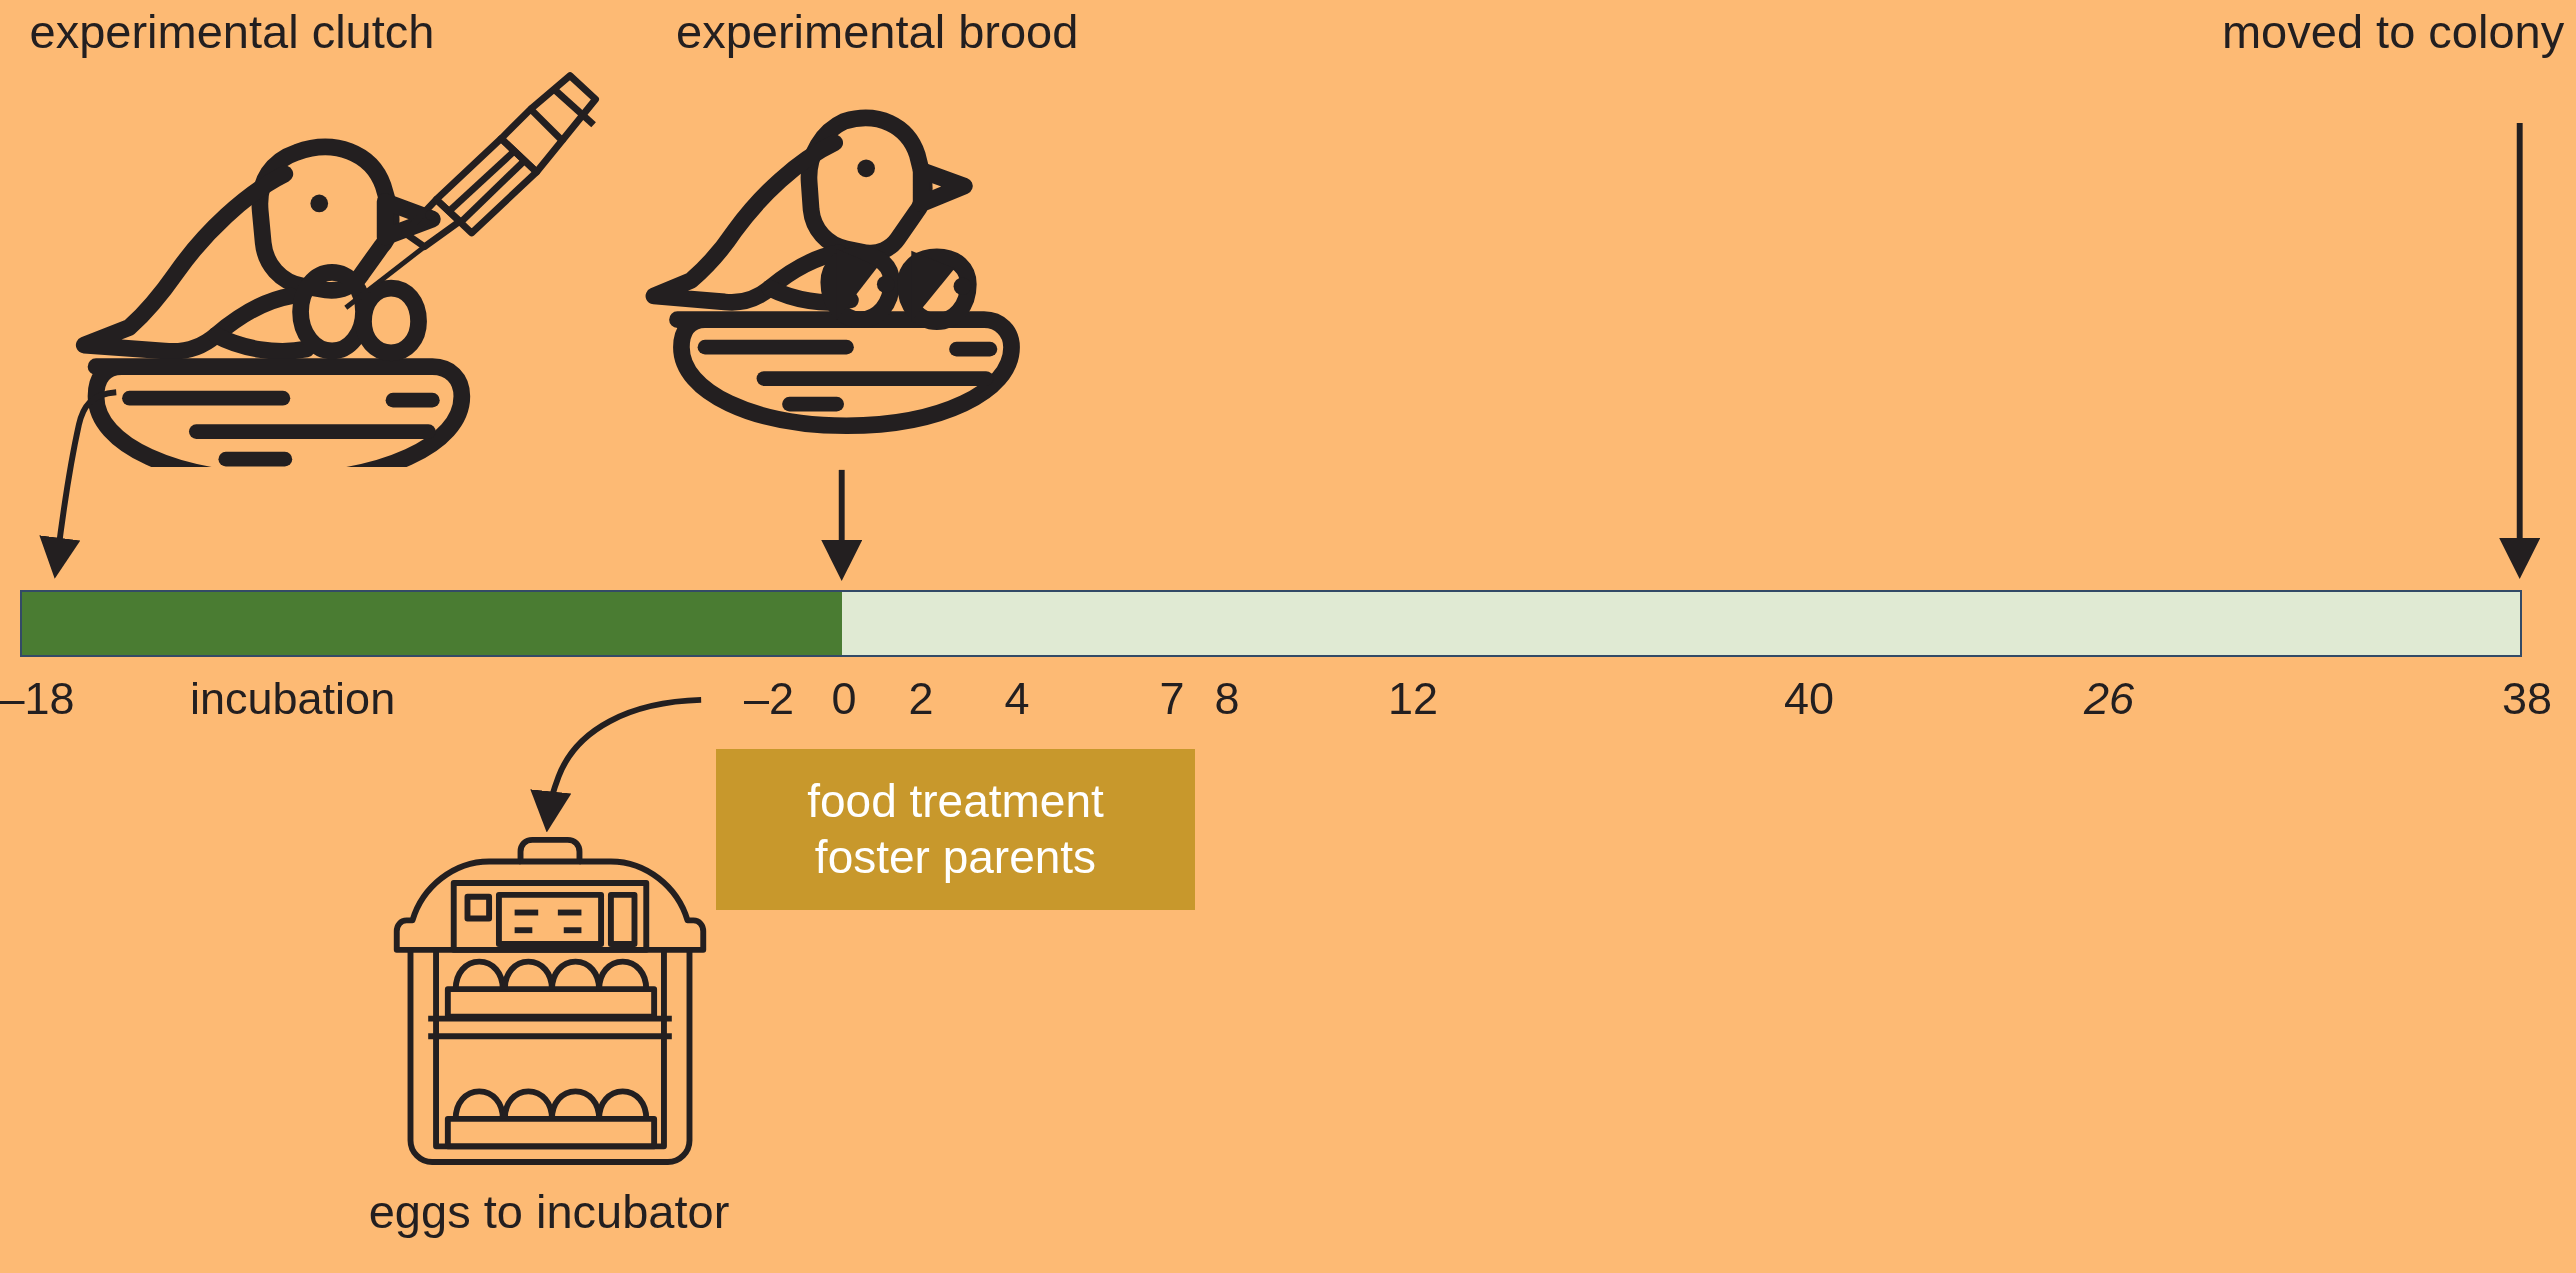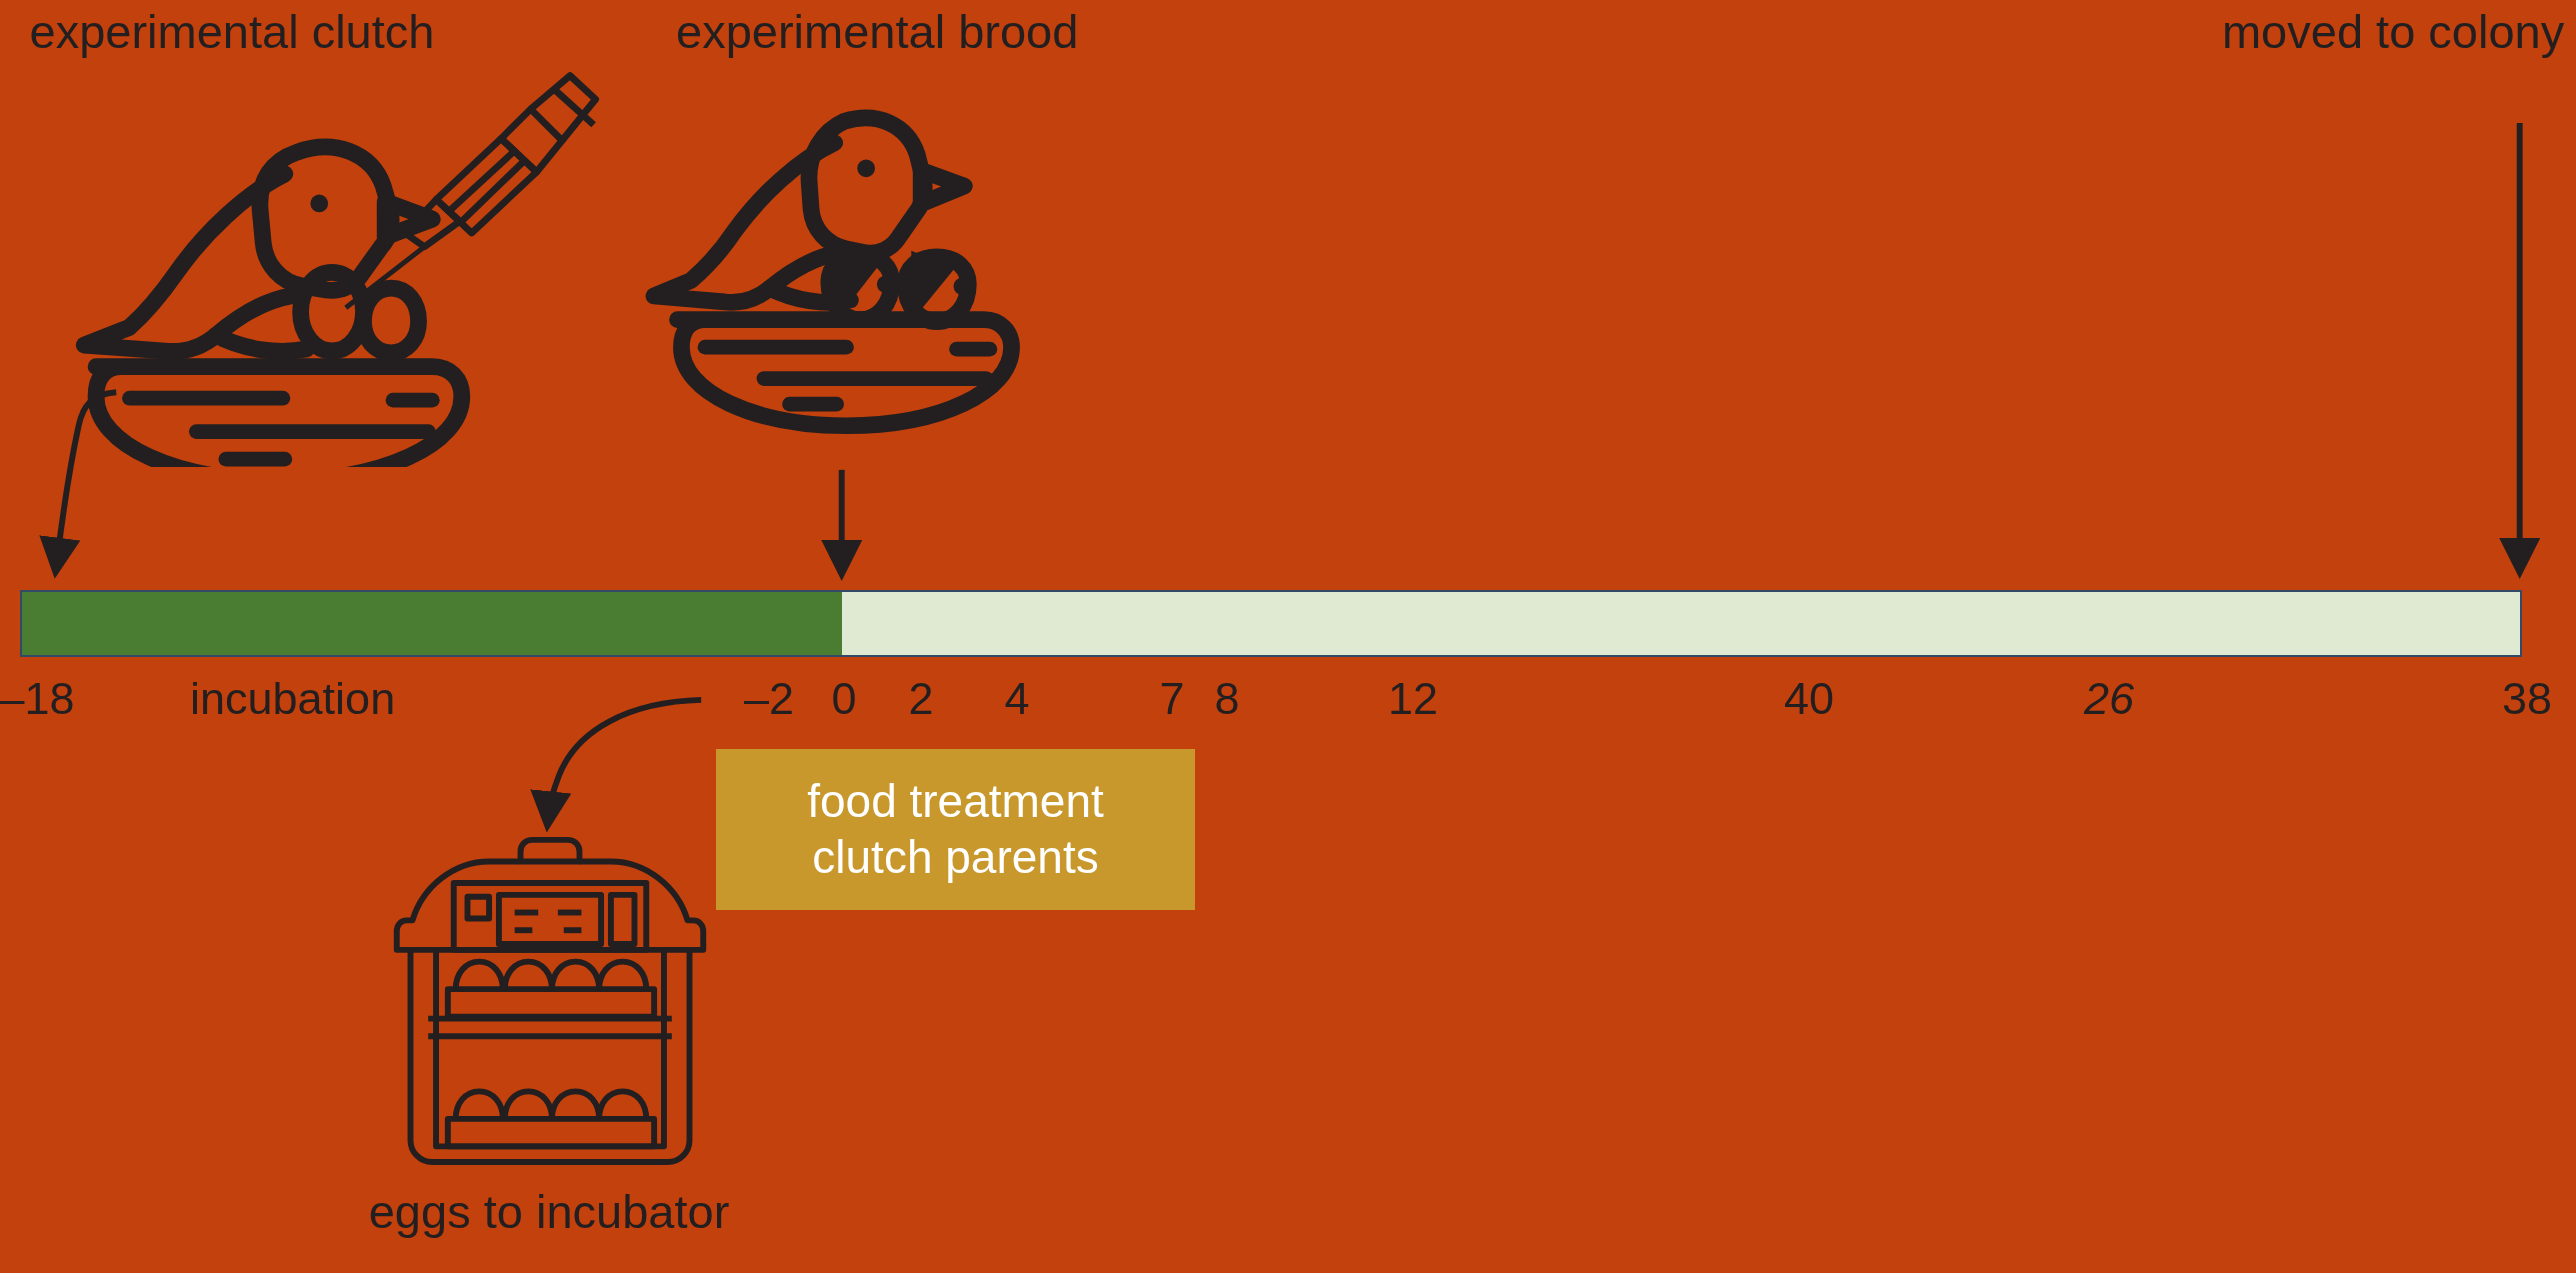--- a/index.html
+++ b/index.html
@@ -7,21 +7,21 @@
     padding: 0;
     background: #ffffff;
   }
   body {
     font-family: "Liberation Sans", sans-serif;
   }
   #stage {
     position: relative;
     width: 2576px;
     height: 1273px;
-    background: #c2410c;
+    background: #fdba74;
     overflow: hidden;
   }
 
   
   .top-label {
     position: absolute;
     font-size: 47px;
     color: #231f20;
     white-space: nowrap;
     line-height: 1;
@@ -277,21 +277,21 @@
   <div class="tick" style="left:1227px;">8</div>
   <div class="tick" style="left:1413px;">12</div>
   <div class="tick" style="left:1809px;">40</div>
   <div class="tick" style="left:2109px;font-style:italic;">26</div>
   <div class="tick" style="left:2527px;">38</div>
 
   <div class="phase-label" style="left:146px;margin-left:44px;">incubation</div>
 
   <div id="food-box">
     <span>food treatment</span>
-    <span>clutch parents</span>
+    <span>foster parents</span>
   </div>
 
   <div id="label-incubator">eggs to incubator</div>
 
   <svg id="arrow-layer" viewBox="0 0 2620 1295">
     <defs>
       <marker id="head" viewBox="0 0 12 12" refX="6" refY="6" markerWidth="7" markerHeight="7" orient="auto-start-reverse">
         <path d="M0 0 L12 6 L0 12 z" fill="#231f20"></path>
       </marker>
     </defs>

